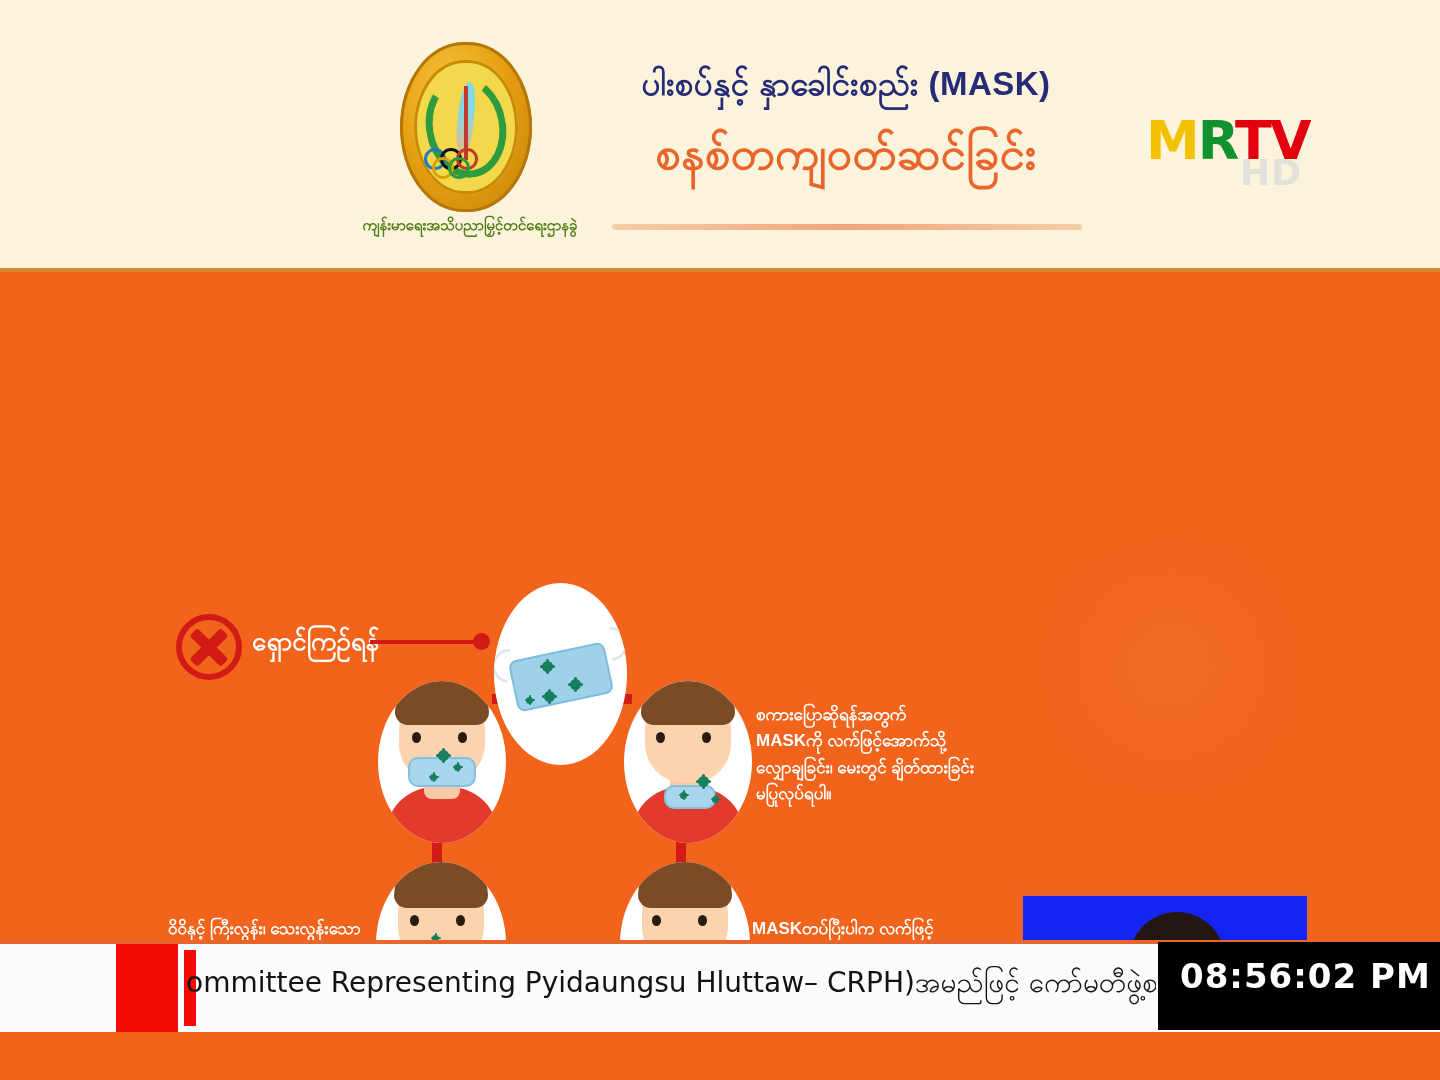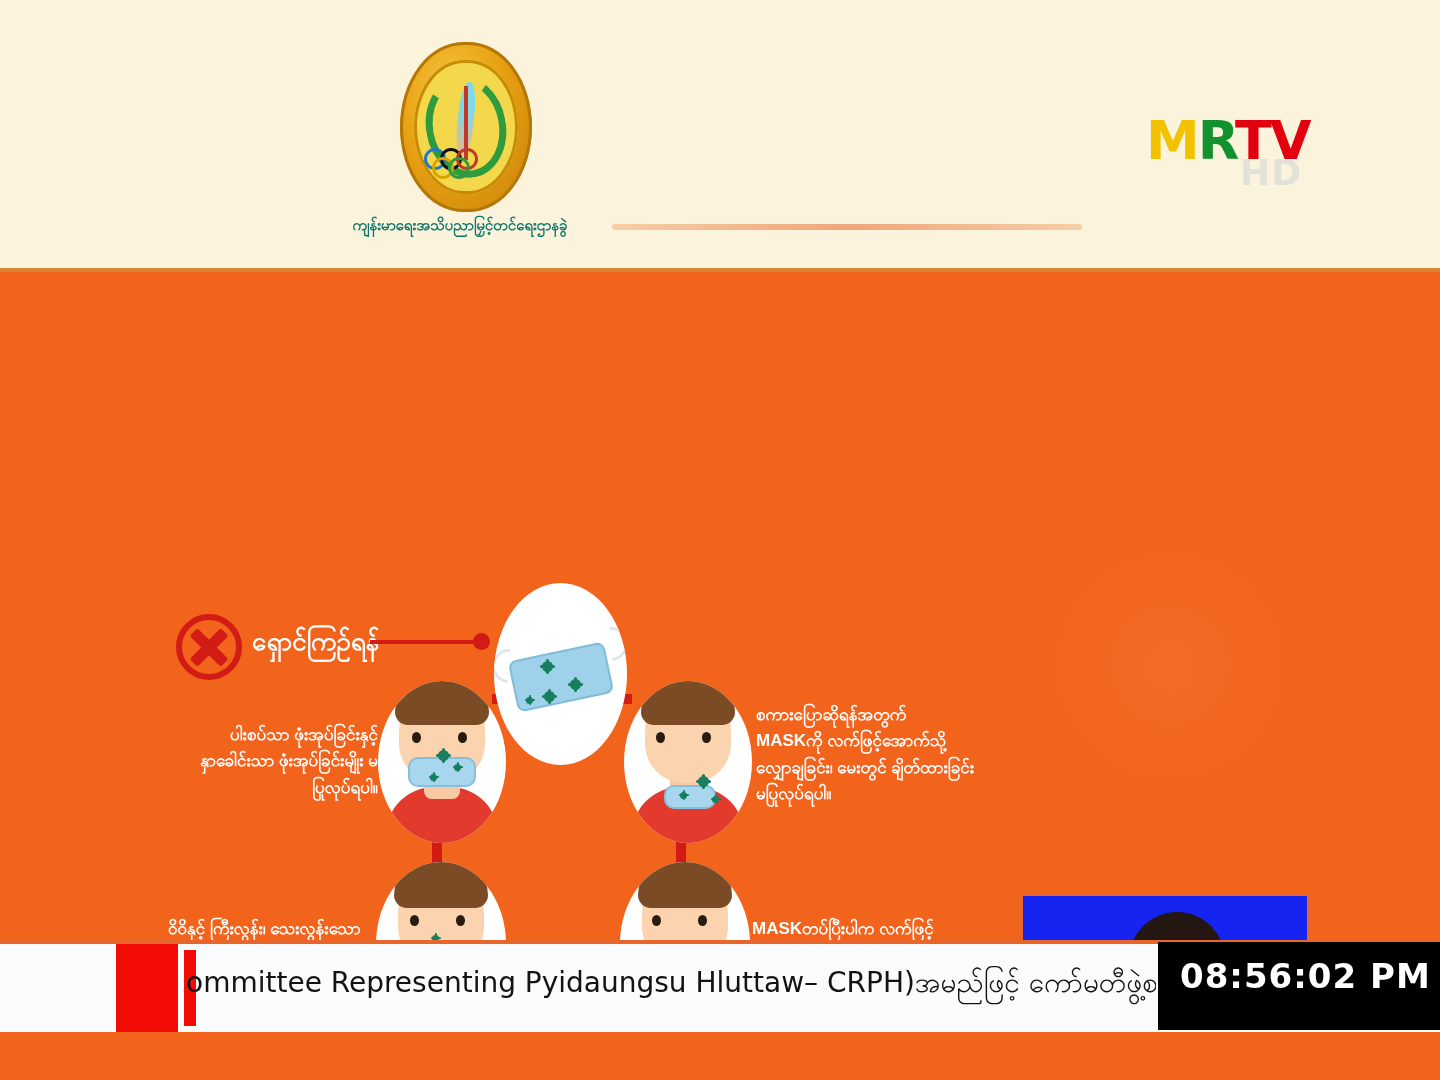--- a/index.html
+++ b/index.html
@@ -57,22 +57,22 @@
     position:absolute; width:22px; height:22px; border-radius:50%;
     border:3px solid #000;
   }
   .emblem .rings-olympic i:nth-child(1){ left:0;  top:0; border-color:#1F7BC4;}
   .emblem .rings-olympic i:nth-child(2){ left:16px;top:0; border-color:#111;}
   .emblem .rings-olympic i:nth-child(3){ left:32px;top:0; border-color:#C0392B;}
   .emblem .rings-olympic i:nth-child(4){ left:8px; top:9px; border-color:#D9A400;}
   .emblem .rings-olympic i:nth-child(5){ left:24px;top:9px; border-color:#2E9B3E;}
 
   .ministry-lines{
-    position:absolute; left:290px; top:214px; width:340px;
-    text-align:center; color:#0f766e;
+    position:absolute; left:300px; top:214px; width:340px;
+    text-align:center; color:#4d7c0f;
     font-size:15px; line-height:1.45; font-weight:bold;
   }
 
   
   .title-wrap{
     position:absolute; left:596px; top:62px; width:500px; text-align:center;
   }
   .title-line1{
     font-size:33px; font-weight:bold; color:#272B76;
     letter-spacing:.5px; white-space:nowrap;
@@ -289,20 +289,22 @@
         <i></i>
         <i></i>
     </div>
   </div>
 
   <div class="ministry-lines">
     <div>ကျန်းမာရေးအသိပညာမြှင့်တင်ရေးဌာနခွဲ</div>
   </div>
 
   <div class="title-wrap">
+    <div class="title-line1">ပါးစပ်နှင့် နှာခေါင်းစည်း (MASK)</div>
+    <div class="title-line2">စနစ်တကျဝတ်ဆင်ခြင်း</div>
   </div>
   <div class="title-underline"></div>
 
   <div class="mrtv">
     <span class="m">M</span><span class="r">R</span><span class="tv">TV</span>
   </div>
   <div class="mrtv-hd">HD</div>
 </div>
 
 <div class="stage">
@@ -382,21 +384,20 @@
     <div class="hair"></div>
     <div class="brow" style="left:30px;bottom:118px;"></div>
     <div class="brow" style="left:76px;bottom:118px;"></div>
     <div class="eye" style="left:32px;bottom:100px;"></div>
     <div class="eye" style="left:78px;bottom:100px;"></div>
 
     <div style="position:absolute;left:62px;bottom:40px;width:40px;height:46px;background:#F8C9A4;border-radius:18px;transform:rotate(-14deg);"></div>
 
   </div>
 
-  <div class="info info-tl">ပါးစပ်သာ ဖုံးအုပ်ခြင်းနှင့် နှာခေါင်းသာ ဖုံးအုပ်ခြင်းမျိုး မပြုလုပ်ရပါ။</div>
   <div class="info info-mr">စကားပြောဆိုရန်အတွက် MASKကို လက်ဖြင့်အောက်သို့ လျှောချခြင်း၊ မေးတွင် ချိတ်ထားခြင်း မပြုလုပ်ရပါ။</div>
   <div class="info info-bl">ဝိဝိနှင့် ကြီးလွန်း၊ သေးလွန်းသော MASKများကို အသုံးမပြုရပါ။</div>
   <div class="info info-br">MASKတပ်ပြီးပါက လက်ဖြင့် ကိုင်တွယ်ခြင်း မပြုလုပ်ရပါ။</div>
 
   <div class="signer">
 
     <div class="hairdo"></div>
 
   </div>
 </div>

